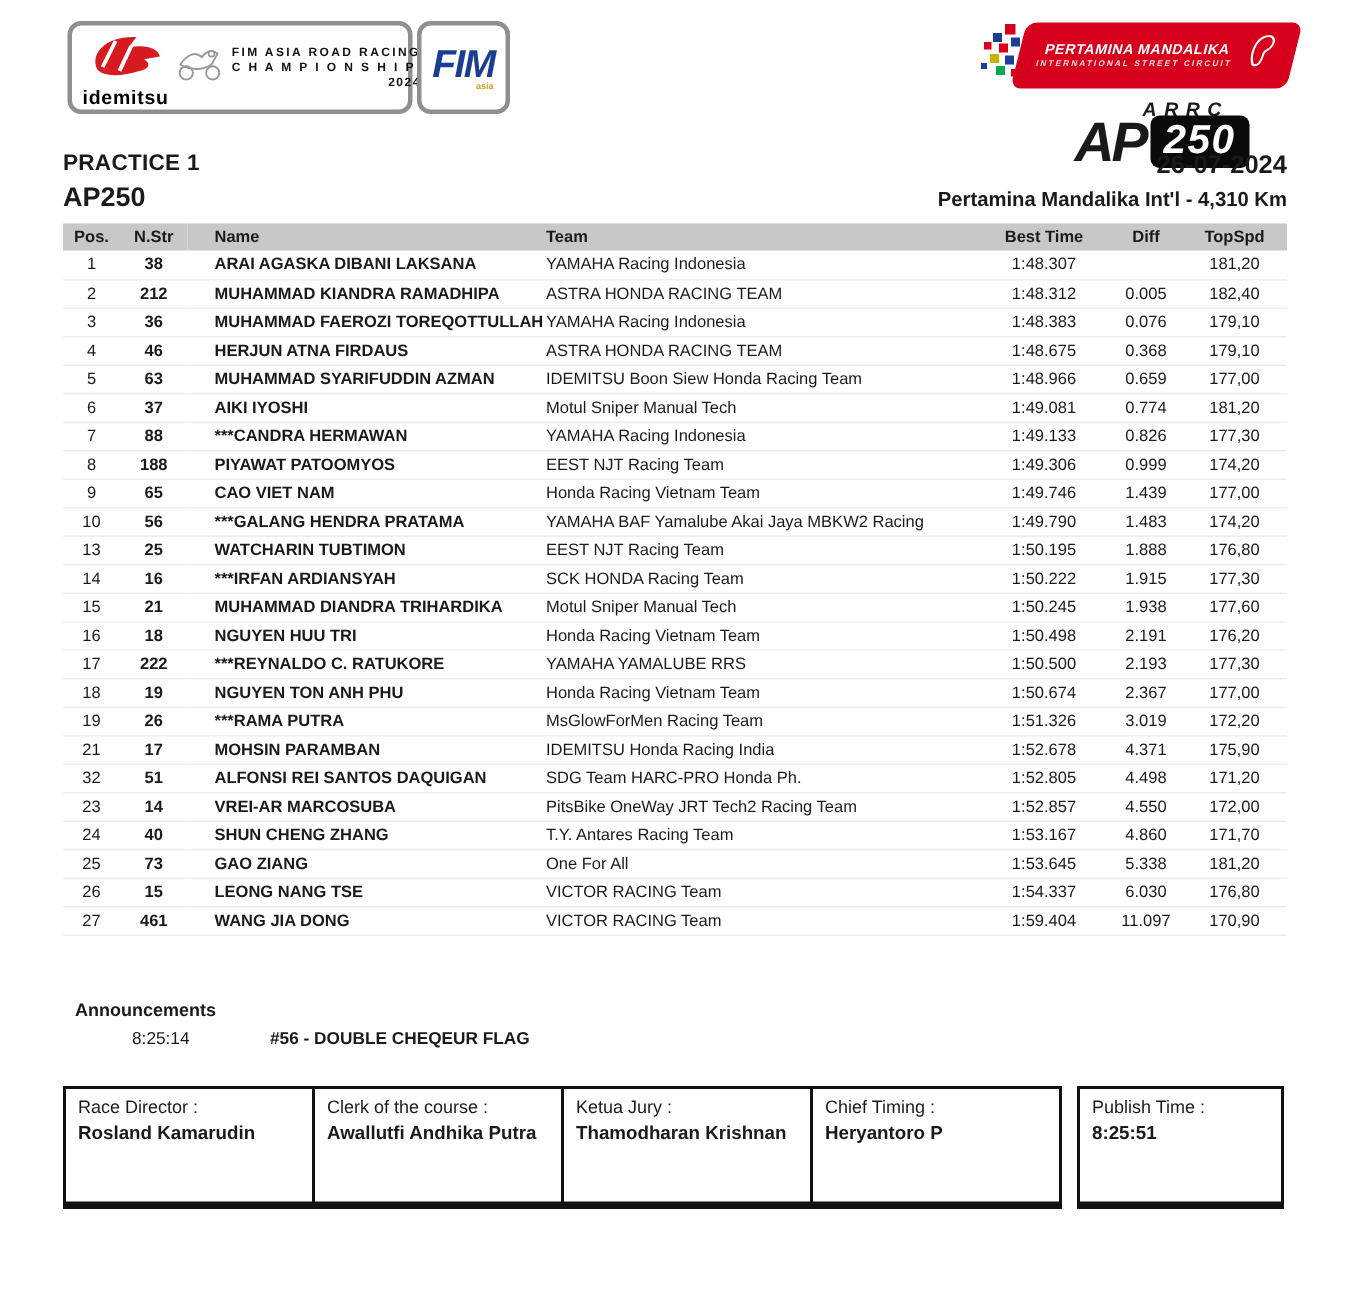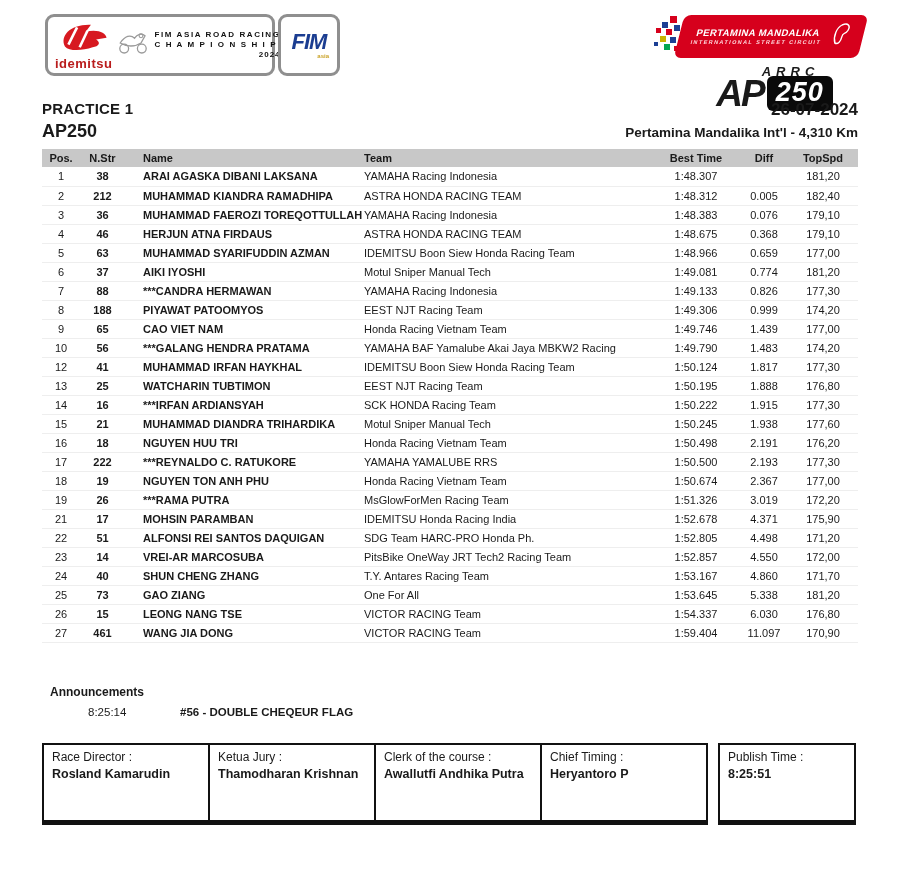--- a/index.html
+++ b/index.html
@@ -7,25 +7,25 @@
   body { font-family:"Liberation Sans", sans-serif; color:#1a1a1a; }
   .page { position:relative; width:900px; height:872px; background:#fff; overflow:hidden; }
 
   
   .top-band { display:flex; justify-content:space-between; align-items:flex-start; padding:14px 38px 0 45px; height:98px; }
   .logo-left { display:flex; }
   .logo-box { border:3px solid #8f8f8f; border-radius:9px; background:#fff; height:62px; }
   .logo-box.main { width:230px; display:flex; align-items:center; padding:0 7px; gap:5px; }
   .logo-box.fimbox { width:62px; margin-left:3px; display:flex; flex-direction:column; align-items:center; justify-content:center; }
   .idemitsu-wrap { display:flex; flex-direction:column; align-items:center; width:78px; }
-  .idemitsu-text { font-size:13px; font-weight:bold; color:#b91c1c; letter-spacing:.5px; line-height:1; margin-top:1px; }
+  .idemitsu-text { font-size:13px; font-weight:bold; color:#000000; letter-spacing:.5px; line-height:1; margin-top:1px; }
   .champ-text { display:flex; flex-direction:column; line-height:1.25; }
   .champ-line { font-size:8px; font-weight:800; letter-spacing:1.6px; color:#111; white-space:nowrap; }
   .champ-year { font-size:8px; font-weight:800; color:#111; align-self:flex-end; letter-spacing:1px; }
-  .fim-text { font-style:italic; font-weight:900; font-size:22px; color:#1b3d91; letter-spacing:-1px; line-height:1; }
+  .fim-text { font-style:italic; font-weight:900; font-size:26px; color:#1b3d91; letter-spacing:-1px; line-height:1; }
   .fim-sub { font-size:6px; font-weight:bold; color:#c9a227; align-self:flex-end; margin-right:8px; }
 
   .logo-right { display:flex; flex-direction:column; align-items:flex-end; }
   .pertamina { display:flex; align-items:center; }
   .banner { transform:skewX(-14deg); background:#d6001c; border-radius:6px; padding:5px 12px 6px; display:flex; align-items:center; gap:9px; box-shadow:0 0 0 1px #d6001c; }
   .banner-lines { display:flex; flex-direction:column; align-items:center; }
   .banner-l1 { color:#fff; font-size:9.5px; font-weight:800; letter-spacing:.4px; white-space:nowrap; }
   .banner-l2 { color:#ffd9de; font-size:5.5px; font-weight:bold; letter-spacing:1.4px; white-space:nowrap; margin-top:1px; }
   .arrc { margin-top:7px; display:flex; flex-direction:column; width:175px; align-items:center; }
   .arrc-top { font-size:13px; font-weight:900; font-style:italic; letter-spacing:5px; margin-left:32px; line-height:1; }
@@ -256,29 +256,20 @@
         <tr>
       <td class="c-pos">10</td>
       <td class="c-nstr">56</td>
       <td class="c-name">***GALANG HENDRA PRATAMA</td>
       <td class="c-team">YAMAHA BAF Yamalube Akai Jaya MBKW2 Racing</td>
       <td class="c-best">1:49.790</td>
       <td class="c-diff">1.483</td>
       <td class="c-spd">174,20</td>
     </tr>
         <tr>
-      <td class="c-pos">12</td>
-      <td class="c-nstr">41</td>
-      <td class="c-name">MUHAMMAD IRFAN HAYKHAL</td>
-      <td class="c-team">IDEMITSU Boon Siew Honda Racing Team</td>
-      <td class="c-best">1:50.124</td>
-      <td class="c-diff">1.817</td>
-      <td class="c-spd">177,30</td>
-    </tr>
-        <tr>
       <td class="c-pos">13</td>
       <td class="c-nstr">25</td>
       <td class="c-name">WATCHARIN TUBTIMON</td>
       <td class="c-team">EEST NJT Racing Team</td>
       <td class="c-best">1:50.195</td>
       <td class="c-diff">1.888</td>
       <td class="c-spd">176,80</td>
     </tr>
         <tr>
       <td class="c-pos">14</td>
@@ -337,21 +328,21 @@
         <tr>
       <td class="c-pos">21</td>
       <td class="c-nstr">17</td>
       <td class="c-name">MOHSIN PARAMBAN</td>
       <td class="c-team">IDEMITSU Honda Racing India</td>
       <td class="c-best">1:52.678</td>
       <td class="c-diff">4.371</td>
       <td class="c-spd">175,90</td>
     </tr>
         <tr>
-      <td class="c-pos">22</td>
+      <td class="c-pos">32</td>
       <td class="c-nstr">51</td>
       <td class="c-name">ALFONSI REI SANTOS DAQUIGAN</td>
       <td class="c-team">SDG Team HARC-PRO Honda Ph.</td>
       <td class="c-best">1:52.805</td>
       <td class="c-diff">4.498</td>
       <td class="c-spd">171,20</td>
     </tr>
         <tr>
       <td class="c-pos">23</td>
       <td class="c-nstr">14</td>
@@ -407,26 +398,26 @@
       <span class="ann-text">#56 - DOUBLE CHEQEUR FLAG</span>
     </div>
   </div>
 
   <div class="footer">
     <div class="fbox joined">
       <div class="fbox-label">Race Director :</div>
       <div class="fbox-value">Rosland Kamarudin</div>
     </div>
     <div class="fbox joined">
+      <div class="fbox-label">Clerk of the course :</div>
+      <div class="fbox-value">Awallutfi Andhika Putra</div>
+    </div>
+    <div class="fbox joined">
       <div class="fbox-label">Ketua Jury :</div>
       <div class="fbox-value">Thamodharan Krishnan</div>
-    </div>
-    <div class="fbox joined">
-      <div class="fbox-label">Clerk of the course :</div>
-      <div class="fbox-value">Awallutfi Andhika Putra</div>
     </div>
     <div class="fbox joined">
       <div class="fbox-label">Chief Timing :</div>
       <div class="fbox-value">Heryantoro P</div>
     </div>
     <div class="fbox publish">
       <div class="fbox-label">Publish Time :</div>
       <div class="fbox-value">8:25:51</div>
     </div>
   </div>

